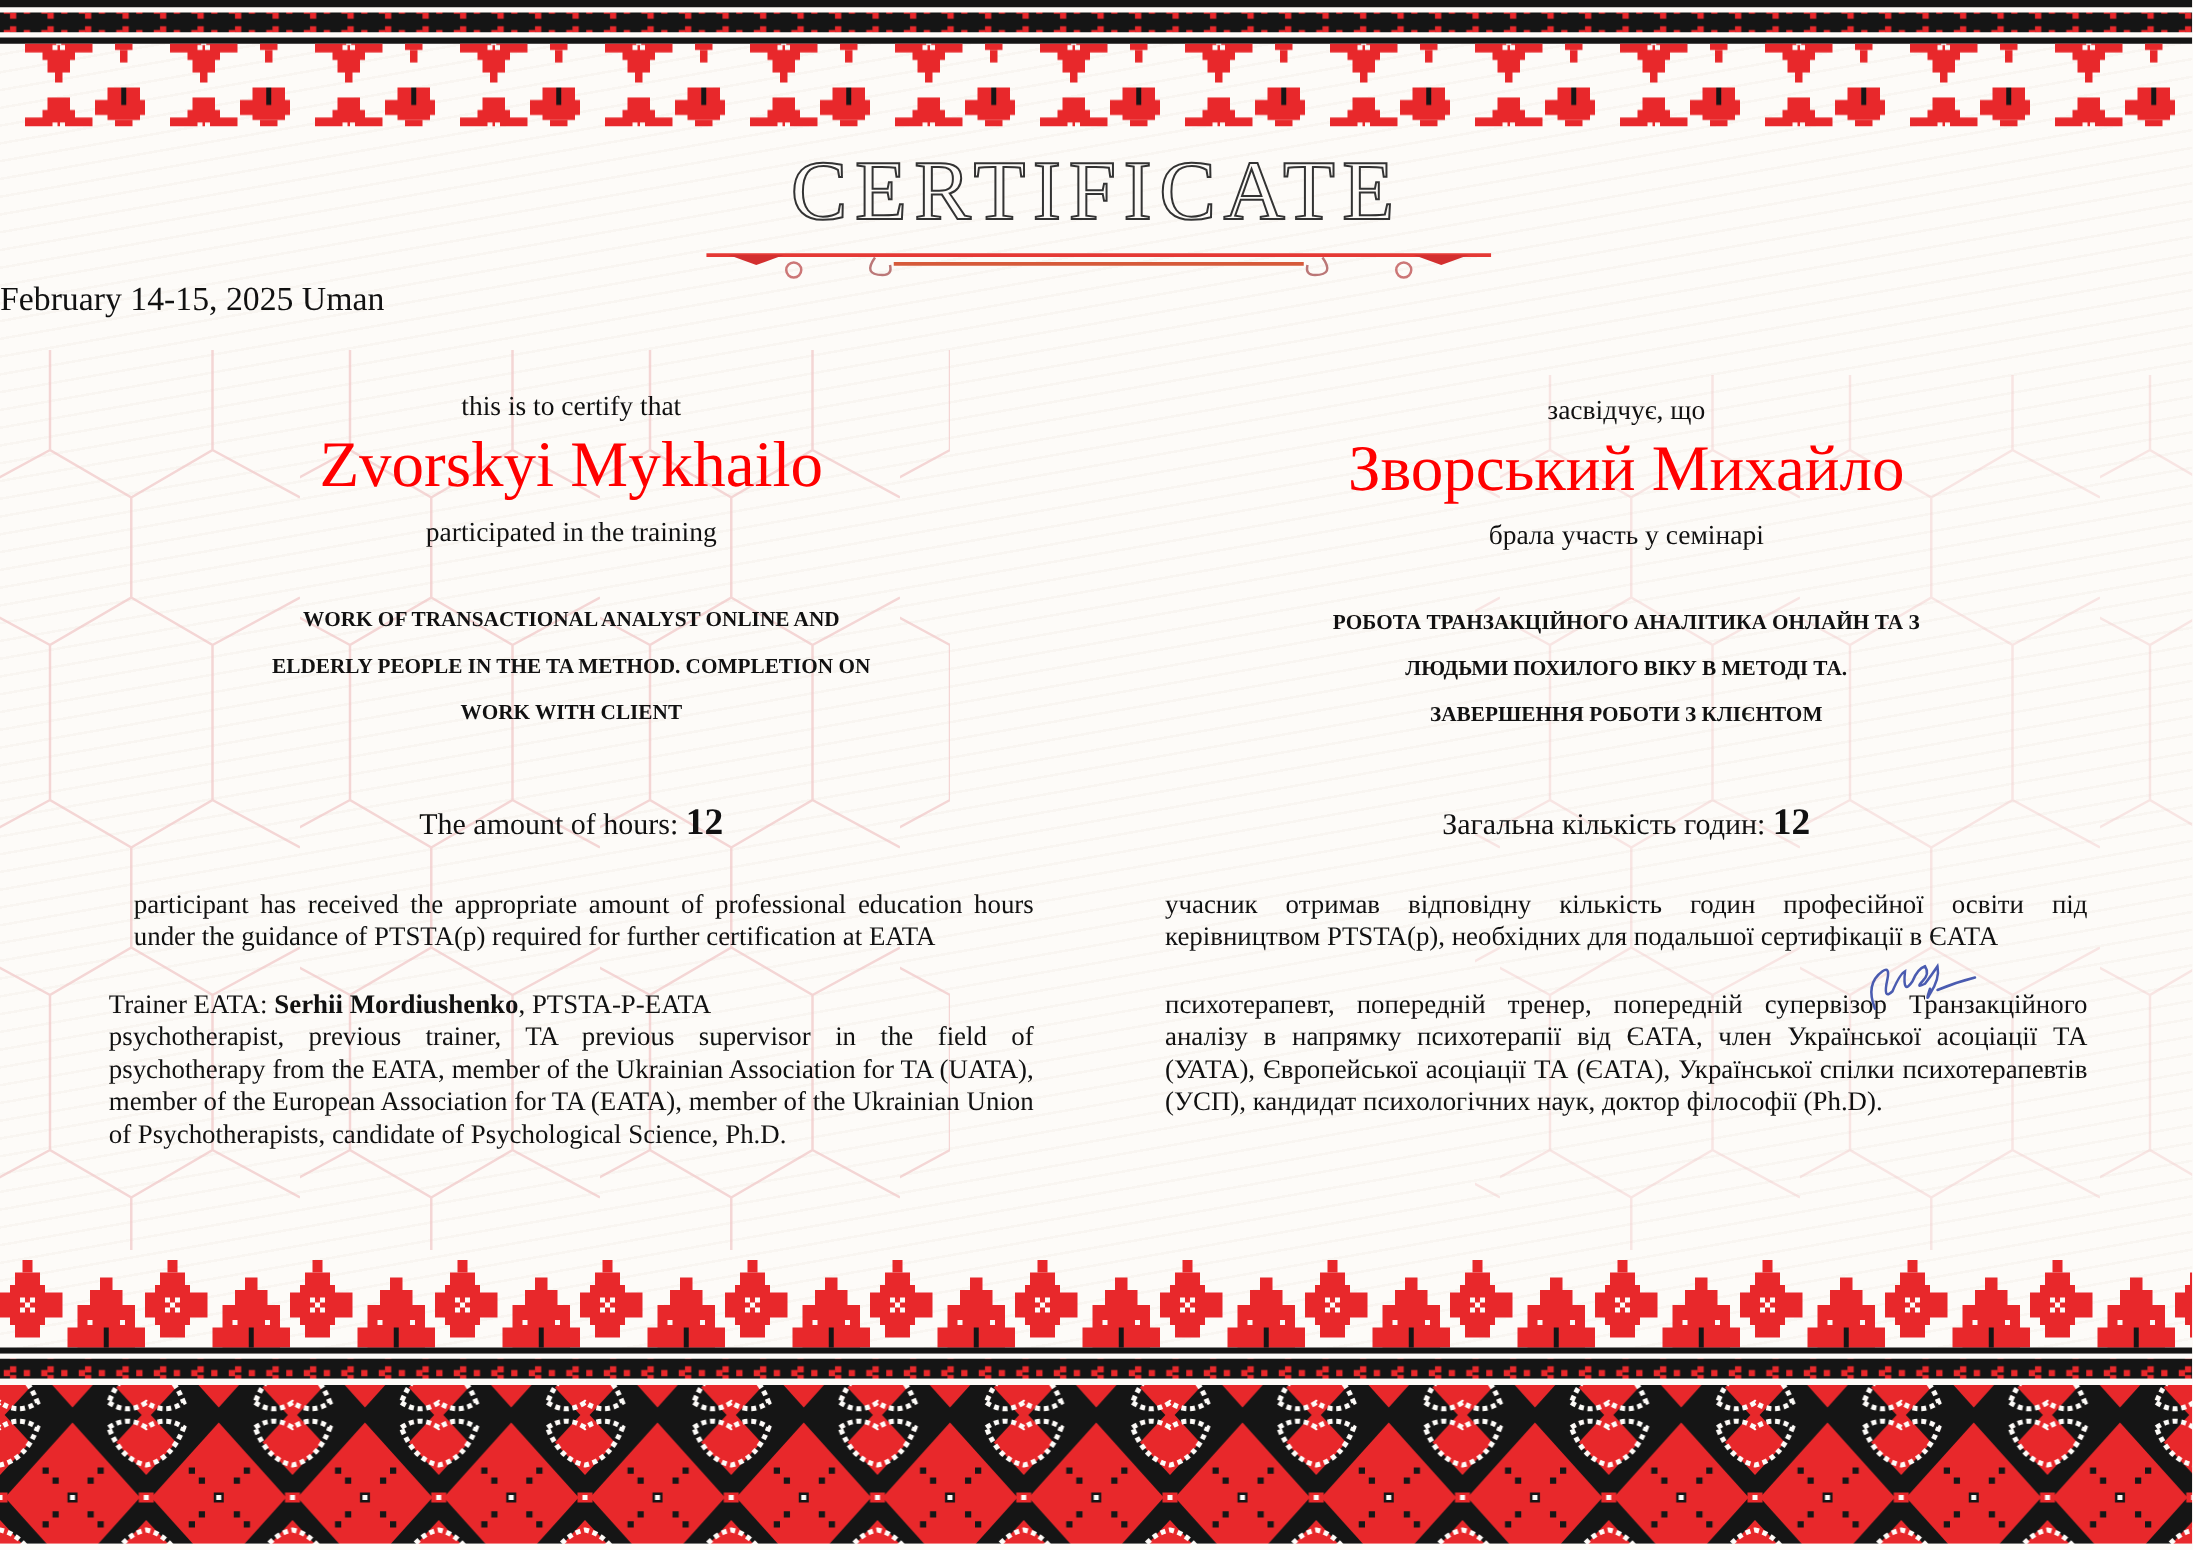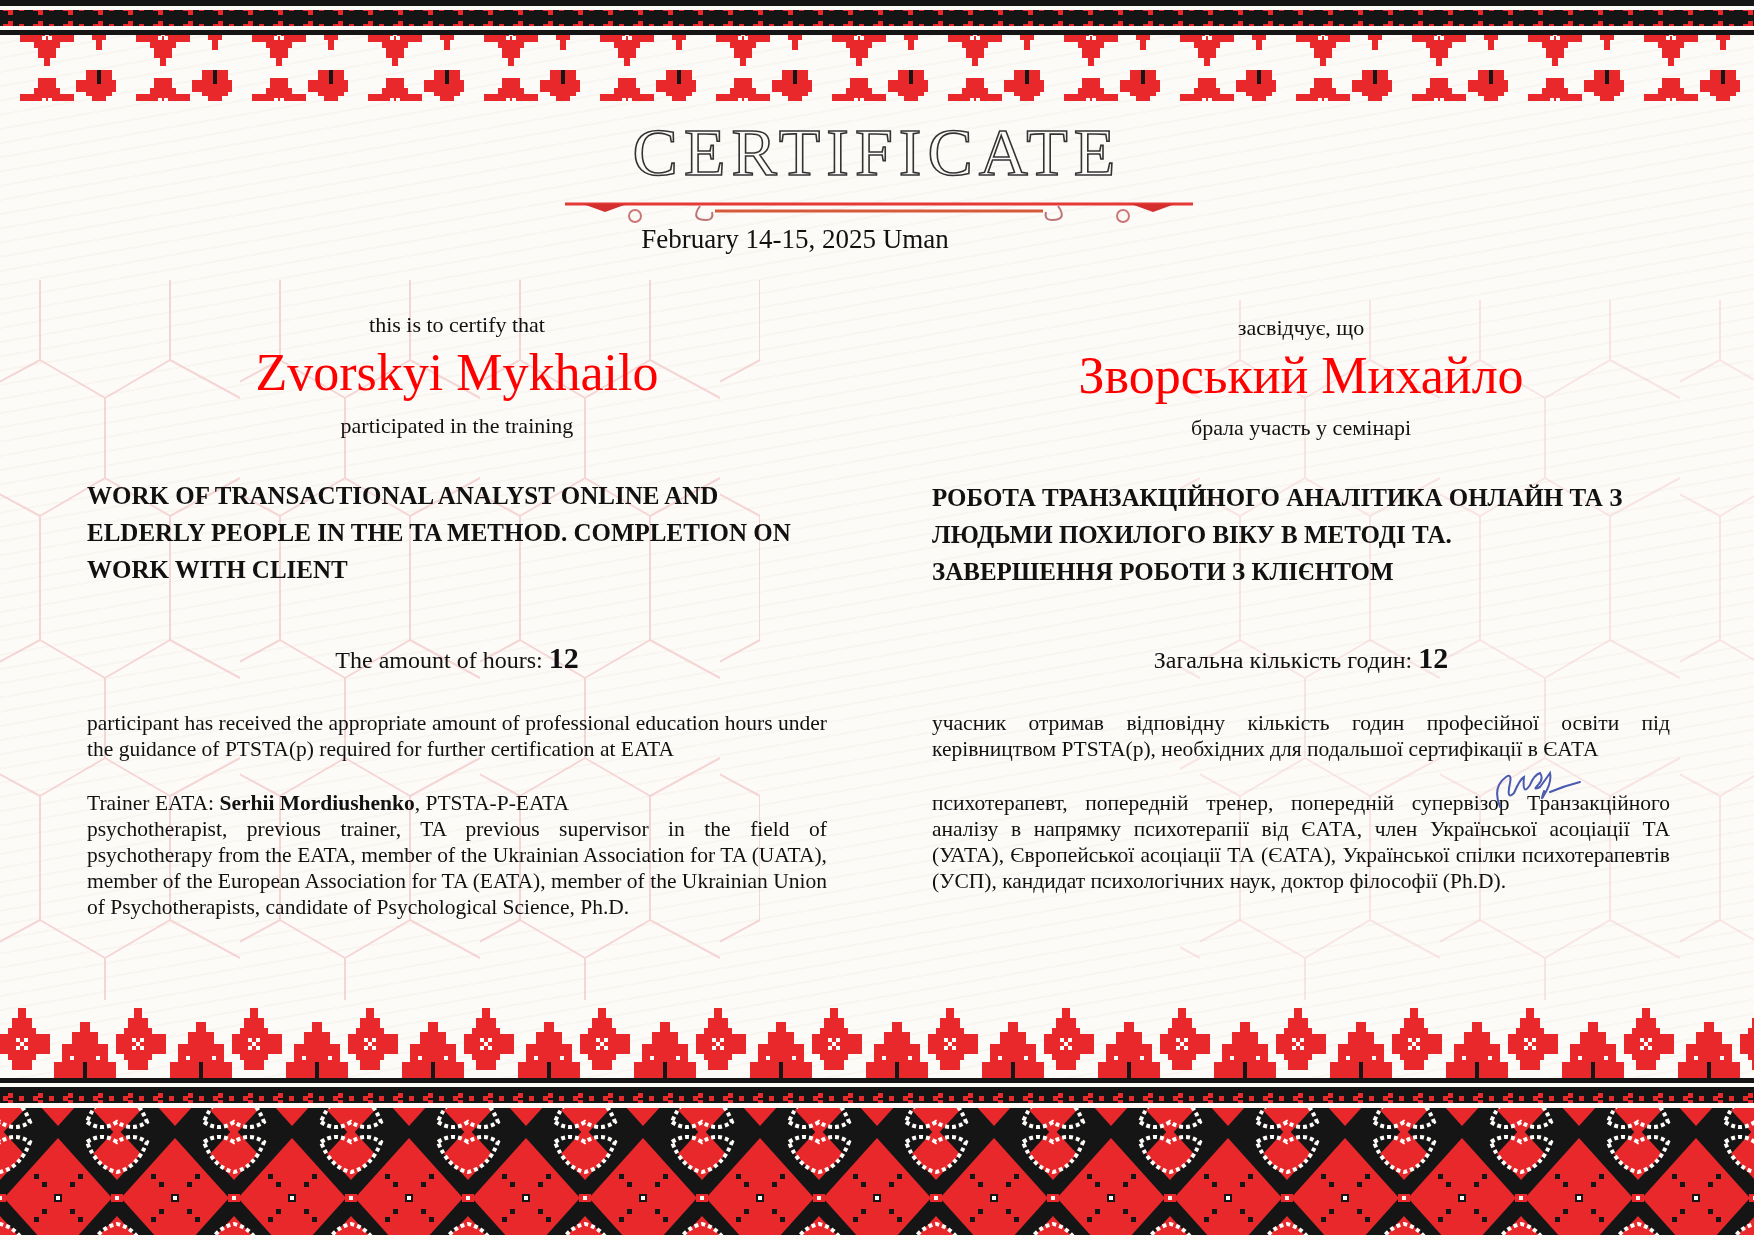--- a/index.html
+++ b/index.html
@@ -11,28 +11,28 @@
   .bg-hex { position:absolute; left:0; top:0; width:1754px; height:1240px; }
 
   
   .top-border { position:absolute; left:0; top:0; width:1754px; height:105px; }
   .bottom-border { position:absolute; left:0; top:1000px; width:1754px; height:240px; }
 
   .title { position:absolute; left:0; width:1754px; top:118px; text-align:center;
     font-family:"Liberation Serif", serif; font-size:68px; letter-spacing:6px; line-height:1;
     color:#fdfbf8; -webkit-text-stroke:1.6px #333; font-weight:normal; }
   .ornament { position:absolute; left:565px; top:192px; width:628px; height:36px; }
-  .date { position:absolute; left:0; width:1590px; top:224px; text-align:center; font-size:27px; }
+  .date { position:absolute; left:0; width:1590px; top:224px; text-align:left; font-size:27px; }
 
   .col { position:absolute; top:0; }
   .col-left { left:87px; width:740px; }
   .col-right { left:932px; width:738px; }
   .small-center { position:absolute; left:0; right:0; text-align:center; font-size:22px; }
   .name { position:absolute; left:-60px; right:-60px; text-align:center; color:#ff0000; font-size:52px; line-height:1; }
-  .course { position:absolute; left:0; right:0; text-align:left; font-weight:bold; font-size:25px; line-height:37px; }
+  .course { position:absolute; left:0; right:0; text-align:center; font-weight:bold; font-size:17px; line-height:37px; }
   .hours { position:absolute; left:0; right:0; text-align:center; font-size:24px; }
   .hours b { font-size:30px; }
   .para { position:absolute; left:0; right:0; font-size:21.5px; line-height:26px; text-align:justify; }
   .signature { position:absolute; left:1480px; top:762px; width:110px; height:60px; }
 </style>
 </head>
 <body>
 
 <div class="page">
 
@@ -112,21 +112,21 @@
       <div>WORK OF TRANSACTIONAL ANALYST ONLINE AND</div>
       <div>ELDERLY PEOPLE IN THE TA METHOD. COMPLETION ON</div>
       <div>WORK WITH CLIENT</div>
     </div>
 
     <div class="hours" style="top:641px;">
       <span>The amount of hours:</span>
       <b>12</b>
     </div>
 
-    <div class="para" style="top:710px;">participant has received the appropriate amount of professional education hours under the guidance of PTSTA(p) required for further certification at EATA</div>
+    <div class="para" style="top:710px;margin-left:20px;">participant has received the appropriate amount of professional education hours under the guidance of PTSTA(p) required for further certification at EATA</div>
 
     <div class="para" style="top:790px;">
       <div>
         <span>Trainer EATA:</span>
         <b>Serhii Mordiushenko</b><span>, PTSTA-P-EATA</span>
       </div>
       <div>psychotherapist, previous trainer, TA previous supervisor in the field of psychotherapy from the EATA, member of the Ukrainian Association for TA (UATA), member of the European Association for TA (EATA), member of the Ukrainian Union of Psychotherapists, candidate of Psychological Science, Ph.D.</div>
     </div>
   </div>
 

